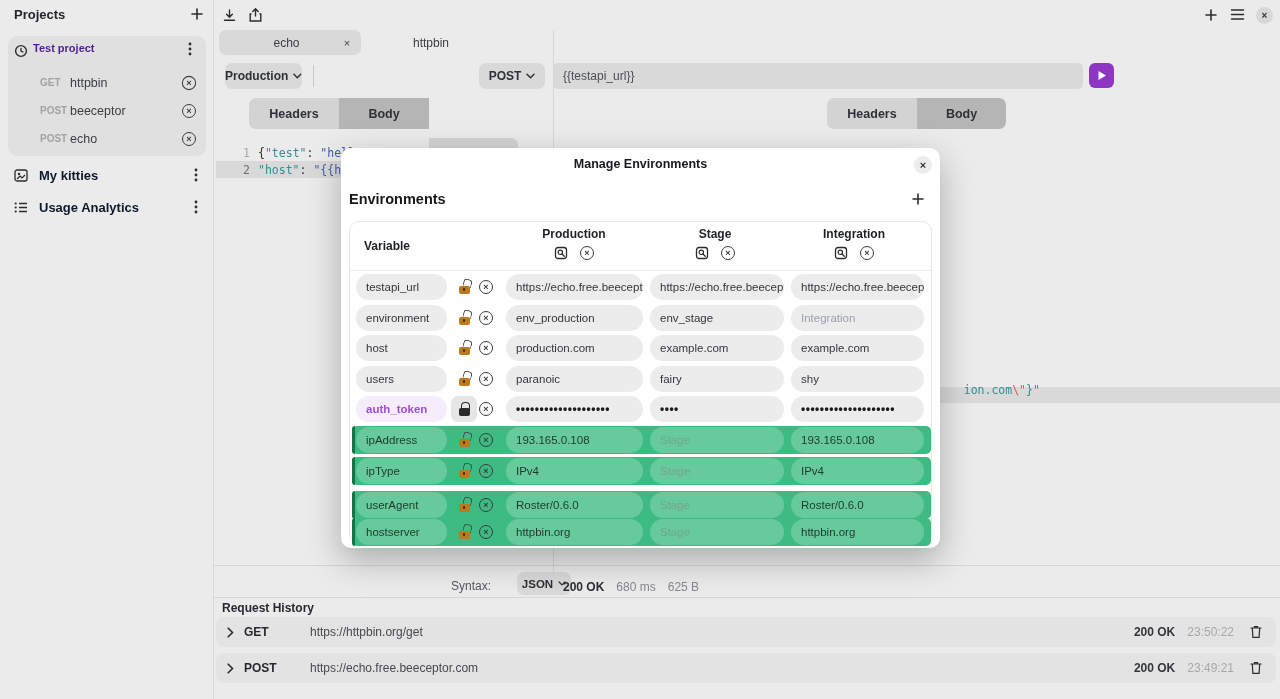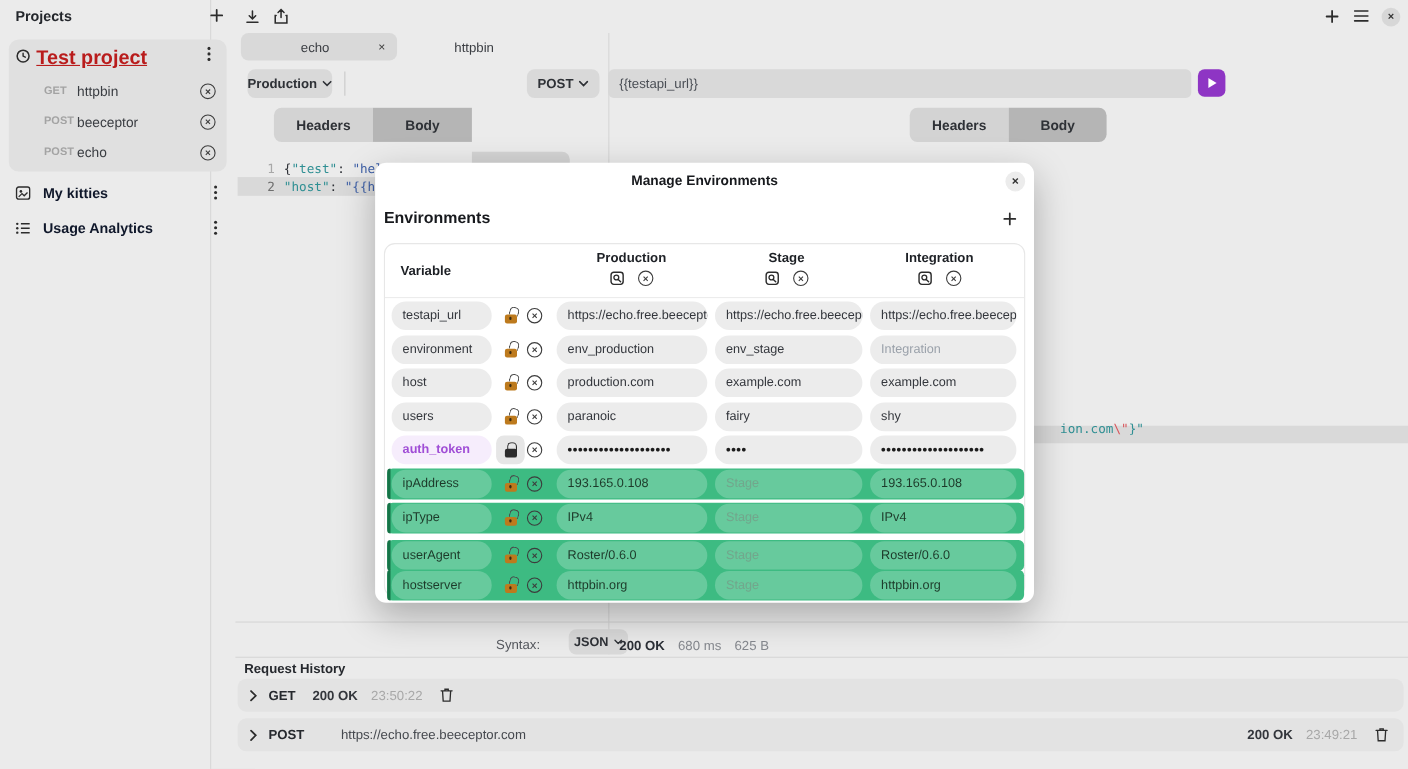--- a/index.html
+++ b/index.html
@@ -7,23 +7,23 @@
   #app { position:relative; width:1280px; height:699px; background:#ebebeb; overflow:hidden; }
   .abs { position:absolute; }
   svg { display:block; }
 
   
   .projects-title { left:14px; top:7px; font-size:13px; font-weight:bold; color:#23262b; }
   .iconbtn { display:flex; align-items:center; justify-content:center; cursor:pointer; }
   .circbtn { width:17px; height:17px; border-radius:50%; background:#d7d7d7; font-size:10px; font-weight:bold; color:#333; }
 
   
-  .sidebar { left:0; top:0; width:192px; height:699px; border-right:1px solid #d8d8d8; background:#ebebeb; }
+  .sidebar { left:0; top:0; width:214px; height:699px; border-right:1px solid #d8d8d8; background:#ebebeb; }
   .project-card { position:absolute; left:8px; top:36px; width:198px; height:120px; background:#e0e0e0; border-radius:9px; }
-  .proj-label { font-size:18px; font-weight:bold; color:#b91c1c;text-decoration:underline; }
+  .proj-label { font-size:11px; font-weight:bold; color:#4c1d95; }
   .side-item-label { font-size:13px; font-weight:bold; color:#0f172a; }
   .ep-method { font-size:10px; color:#a3a3a3; font-weight:bold; width:26px; text-align:left; }
   .ep-name { font-size:12.5px; color:#3a3d42; }
   .kebab { width:12px; height:14px; }
 
   
   .tab-echo { left:219px; top:30px; width:142px; height:25px; background:#d9d9d9; border-radius:7px; display:flex; align-items:center; }
   .tab-echo .lbl { flex:1; text-align:center; font-size:12px; color:#3a3d42; padding-left:14px; }
   .tab-close { width:14px; height:14px; margin-right:7px; font-size:11px; color:#444; display:flex; align-items:center; justify-content:center; }
   .tab-httpbin { left:413px; top:36px; font-size:12px; color:#3a3d42; }
@@ -277,20 +277,21 @@
   <div class="abs hline" style="left:214px;top:597px;width:1066px;"></div>
   <div class="abs hist-title" style="left:222px;top:601px;">Request History</div>
 
   <div class="hist-row" style="top:617px;">
     <span class="iconbtn" style="margin-left:11px;">
       <svg width="7" height="11" viewBox="0 0 7 11">
           <path d="M1.2 1.2l4.3 4.3-4.3 4.3" stroke="#2c2c2c" stroke-width="1.6" fill="none" stroke-linecap="round"></path>
         </svg>
     </span>
     <span class="hist-method" style="margin-left:10px;">GET</span>
+    <span class="hist-url" style="margin-left:26px;">https://httpbin.org/get</span>
     <span class="hist-status">200 OK</span>
     <span class="hist-time">23:50:22</span>
     <span class="iconbtn" style="margin-right:14px;">
       <svg width="12" height="14" viewBox="0 0 12 14">
           <path d="M1 3h10M4.5 3V1.6h3V3M2.3 3l.6 9.4h6.2L9.7 3" stroke="#2c2c2c" stroke-width="1.2" fill="none" stroke-linecap="round"></path>
         </svg>
     </span>
   </div>
 
   <div class="hist-row" style="top:653px;">

